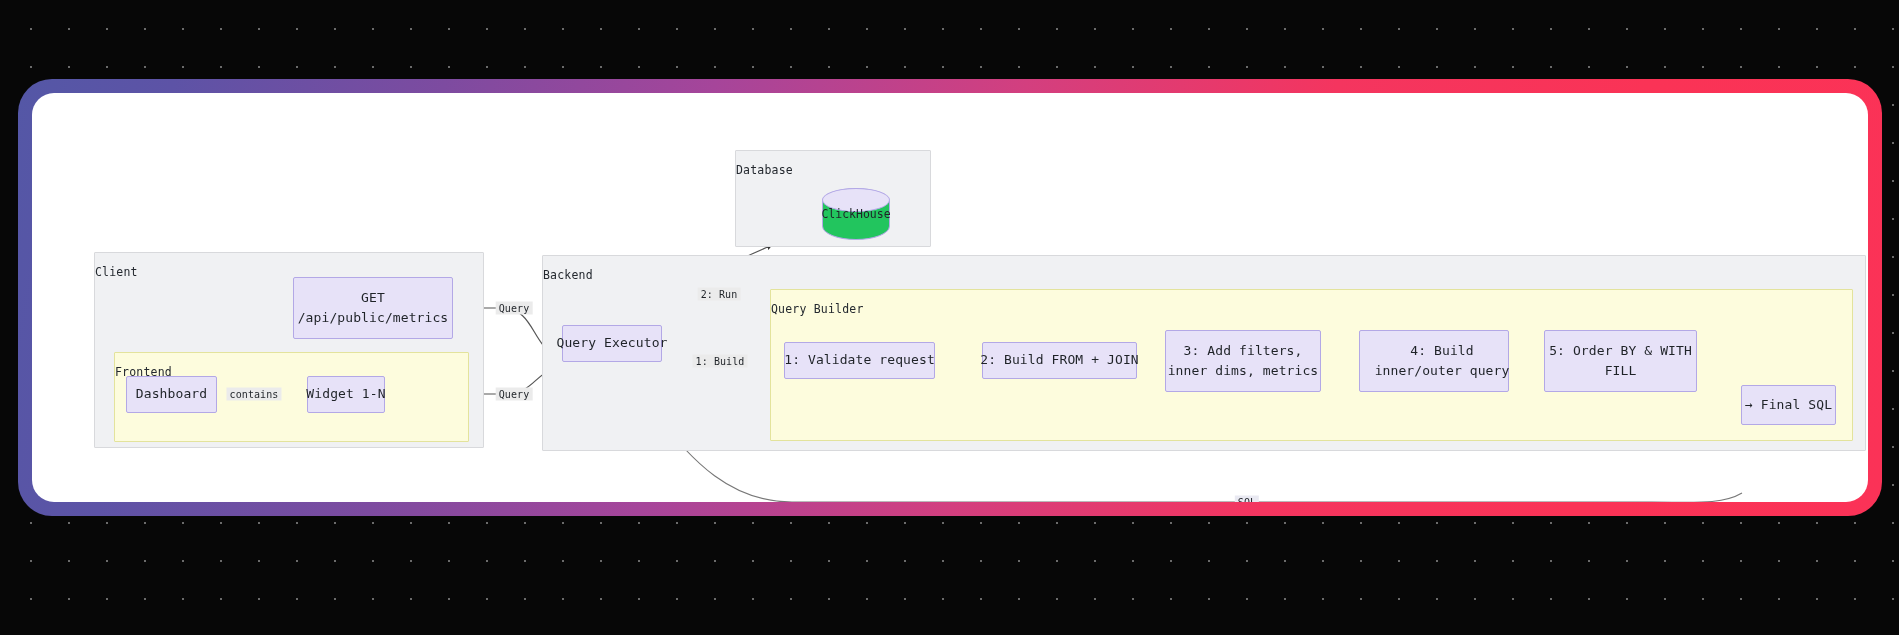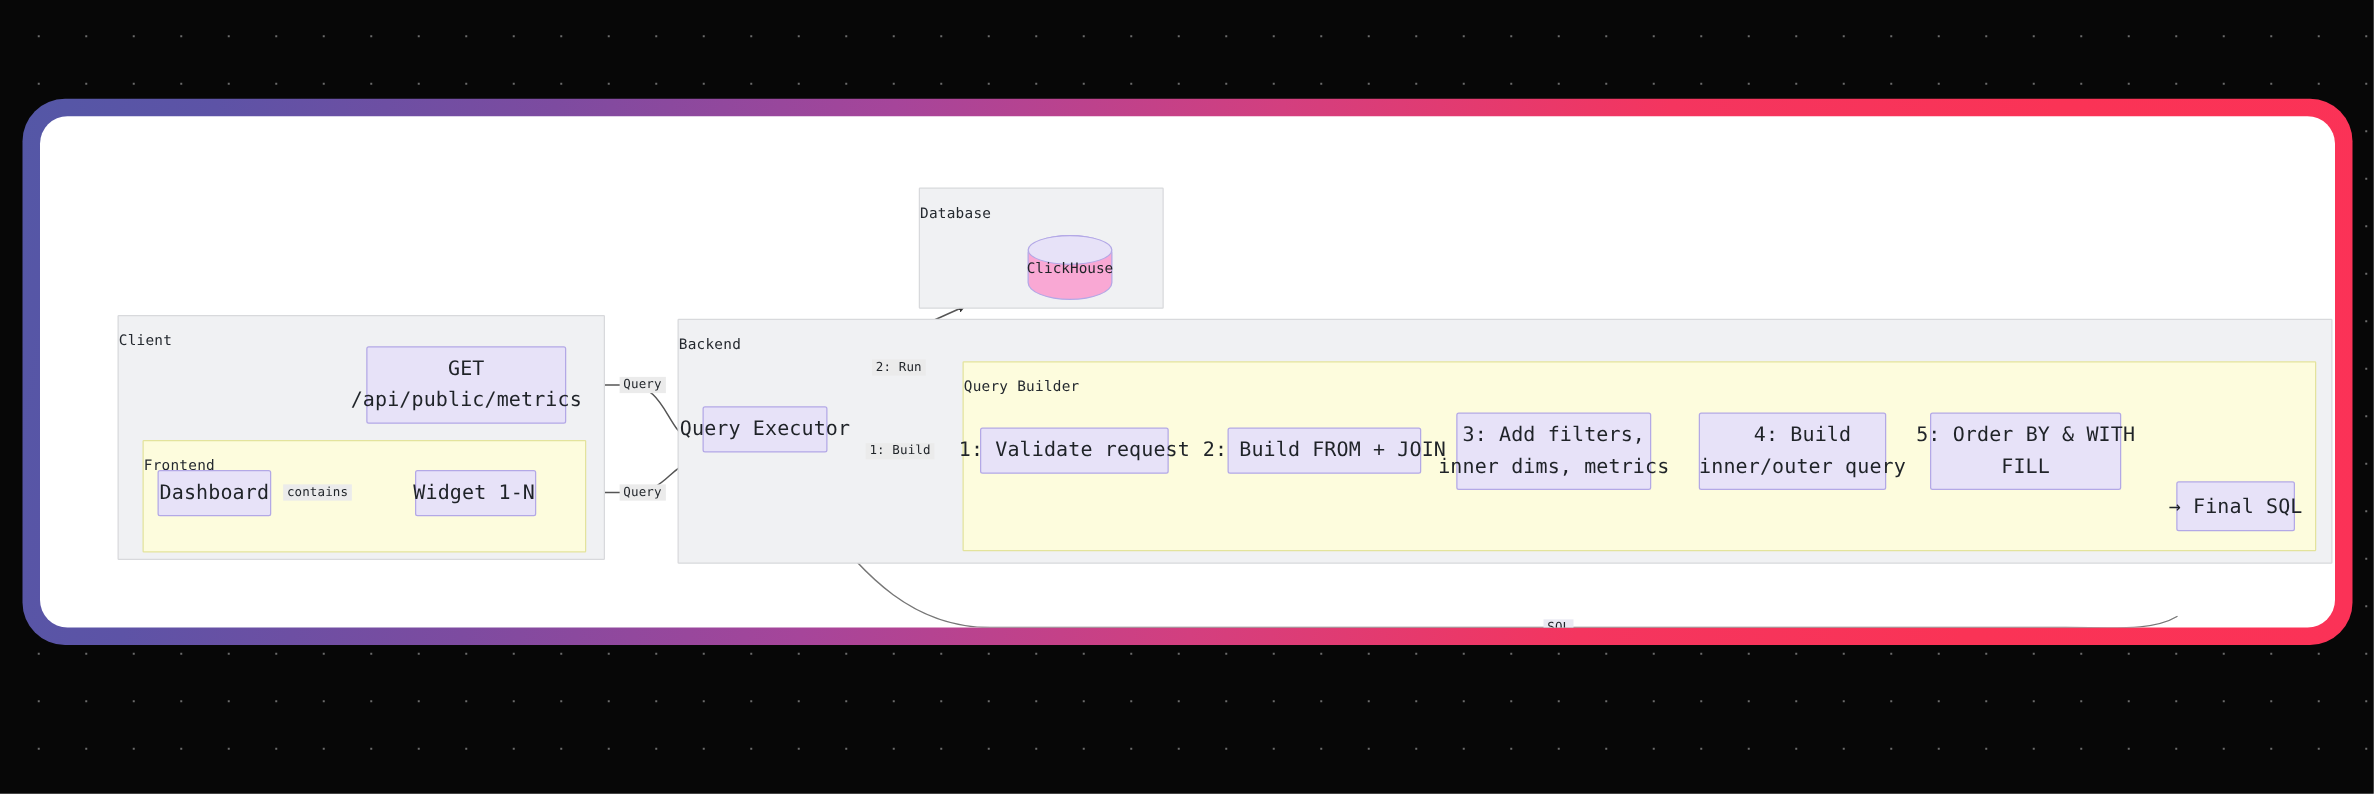--- a/index.html
+++ b/index.html
@@ -86,32 +86,32 @@
   
   .node {
     position: absolute;
     background: #e7e2f8;
     border: 1px solid #b3a8e6;
     border-radius: 2px;
     display: flex;
     flex-direction: column;
     align-items: center;
     justify-content: center;
-    font-size: 16px;
+    font-size: 13px;
     color: #1f2328;
     line-height: 1.55;
     text-align: center;
     letter-spacing: .1px;
     white-space: nowrap;
   }
 
   
   .cylinder {
     position: absolute;
-    background: #f9a8d4;
+    background: #22c55e;
     border: 1px solid #b3a8e6;
     border-radius: 50% / 14px;
     display: flex;
     align-items: center;
     justify-content: center;
     font-size: 11.5px;
     color: #1f2328;
   }
   .cylinder::before {
     content: "";
@@ -193,21 +193,21 @@
       </div>
 
       <div class="cluster cluster-yellow" style="left:82px; top:259px; width:355px; height:90px;padding-left:16px;">
         <div class="cluster-label">Frontend</div>
       </div>
 
       <div class="node" style="left:94px; top:283px; width:91px; height:37px;">
         <div>Dashboard</div>
       </div>
 
-      <div class="node" style="left:300px; top:283px; width:97px; height:37px;align-items:flex-end;">
+      <div class="node" style="left:275px; top:283px; width:78px; height:37px;">
         <div>Widget 1-N</div>
       </div>
 
       <div class="cluster cluster-grey" style="left:510px; top:162px; width:1324px; height:196px;">
         <div class="cluster-label">Backend</div>
       </div>
 
       <div class="node" style="left:530px; top:232px; width:100px; height:37px;">
         <div>Query Executor</div>
       </div>

